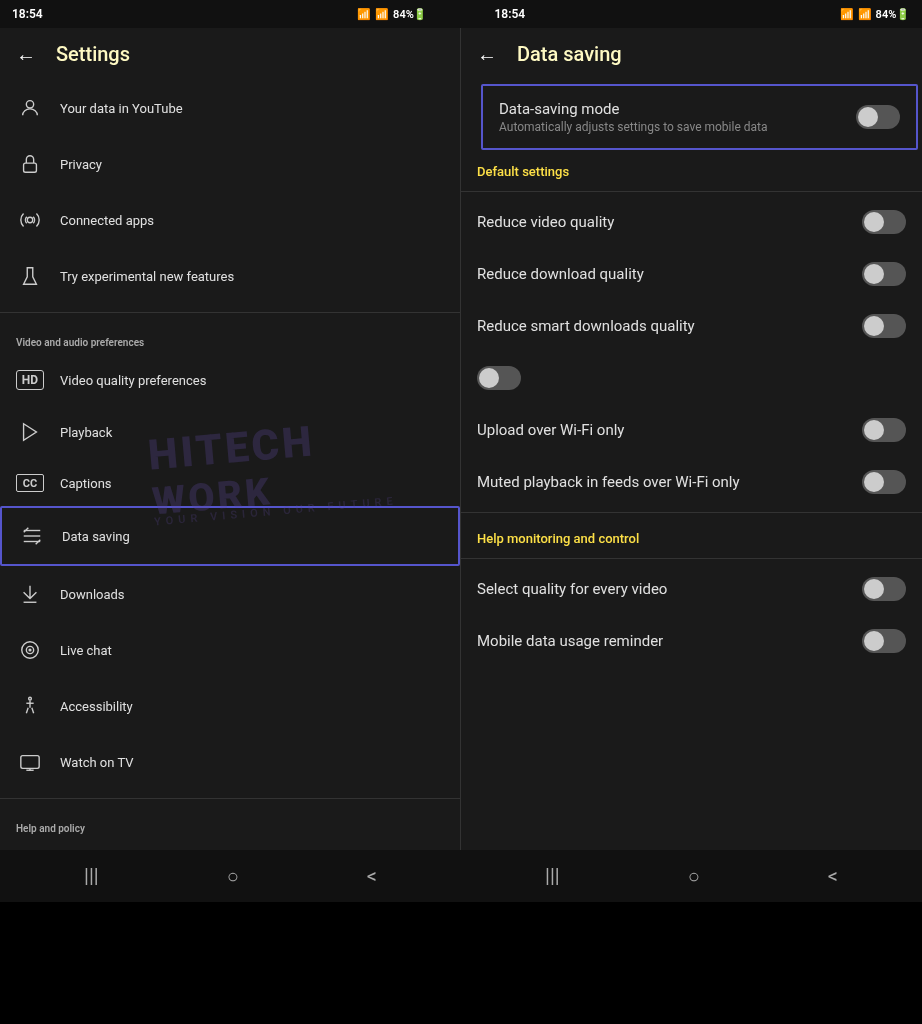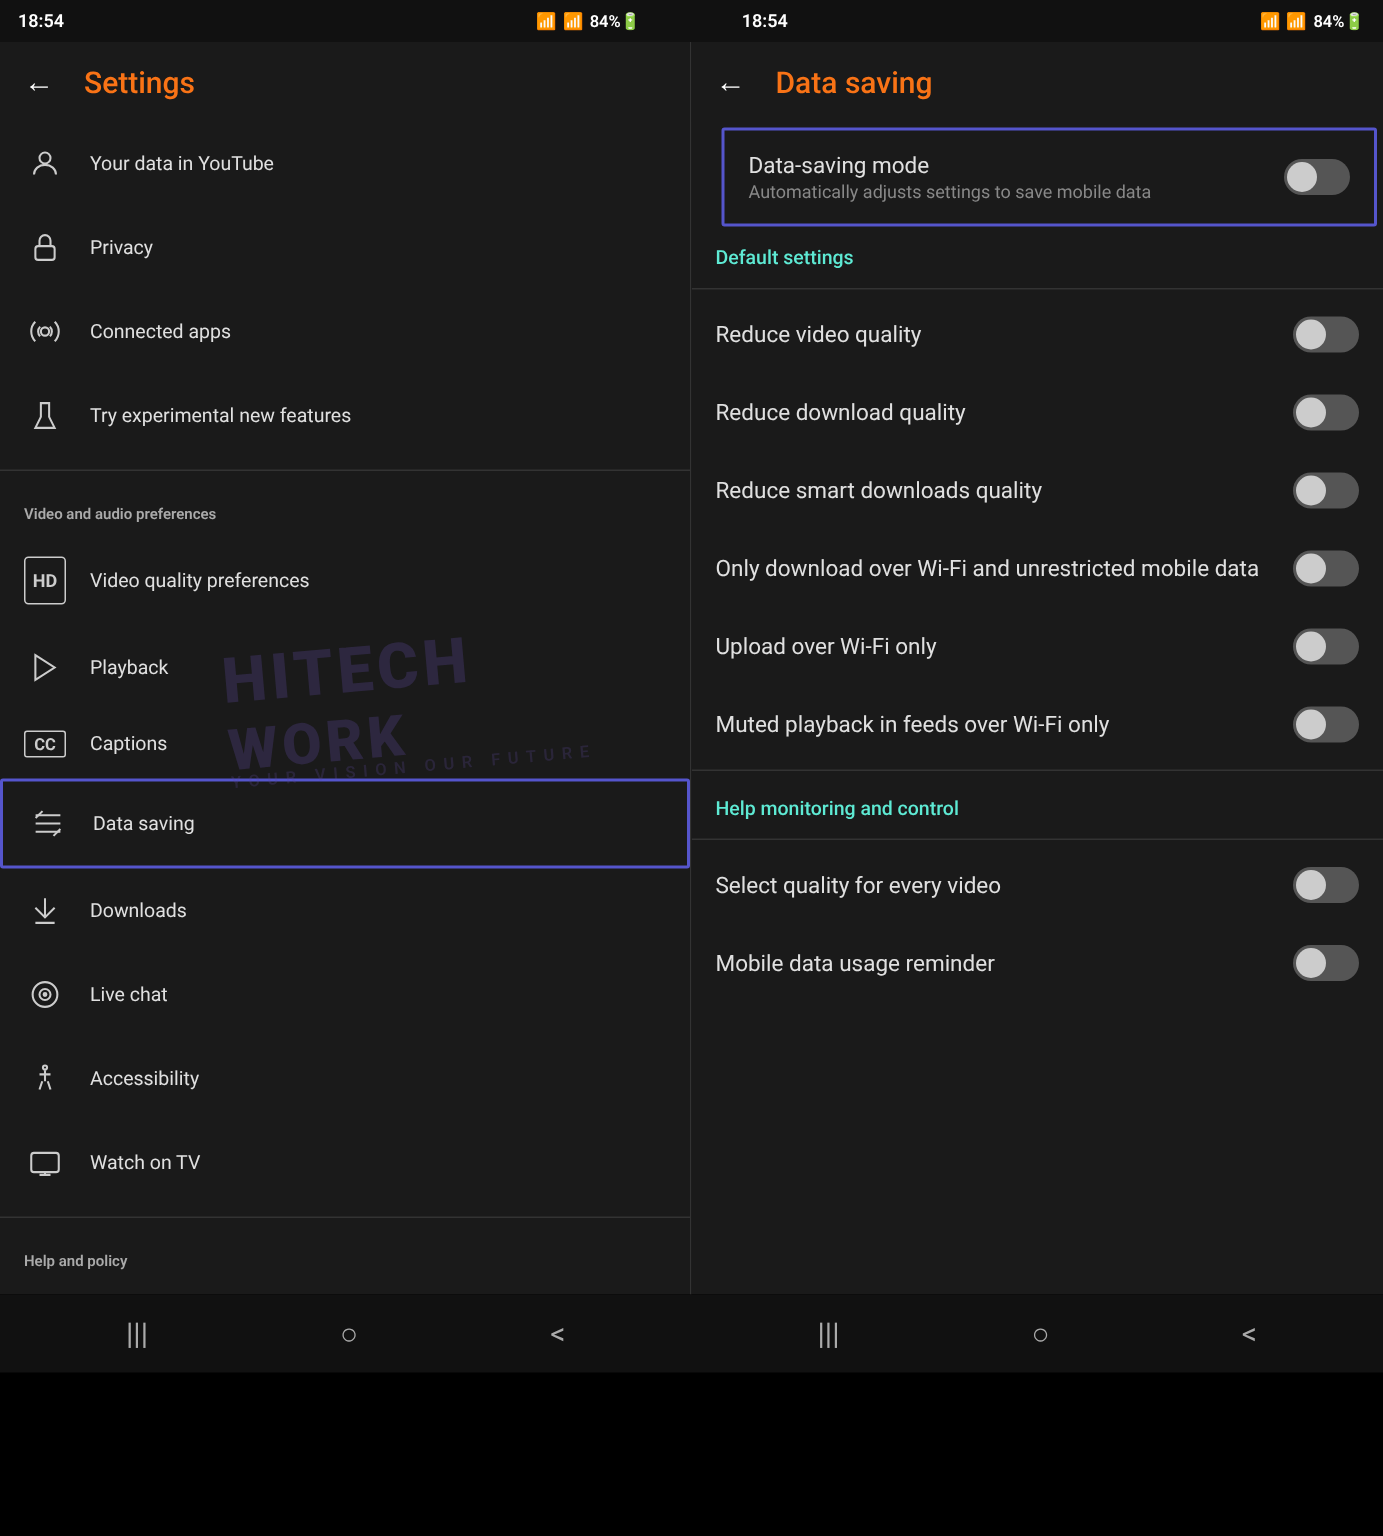--- a/index.html
+++ b/index.html
@@ -59,21 +59,21 @@
     .panel-header {
       display: flex;
       align-items: center;
       padding: 14px 16px;
       background: #1a1a1a;
       gap: 20px;
     }
     .panel-header-title {
       font-size: 20px;
       font-weight: 500;
-      color: #f97316;
+      color: #fef9c3;
     }
     .back-icon {
       font-size: 20px;
       color: #fff;
       cursor: pointer;
     }
 
     .settings-list {
       flex: 1;
       overflow-y: auto;
@@ -185,21 +185,21 @@
       left: 2px;
       transition: left 0.2s;
     }
     .toggle.off::after {
       left: 2px;
     }
 
     .data-section-label {
       padding: 14px 32px 8px 16px;
       font-size: 13px;
-      color: #5eead4;
+      color: #fde047;
       font-weight: 500;
     }
 
     .section-divider {
       height: 1px;
       background: #333;
       margin: 4px 0;
     }
 
     
@@ -319,21 +319,21 @@
               </svg>
           </div>
           <span class="settings-item-label">Try experimental new features</span>
         </div>
 
         <div class="divider"></div>
 
         <div class="section-header">Video and audio preferences</div>
 
         <div class="settings-item">
-          <div class="settings-item-icon" style="font-size:12px;font-weight:700;color:#ccc;border:1.5px solid #ccc;border-radius:3px;width:28px;height:32px;display:flex;align-items:center;justify-content:center;">HD</div>
+          <div class="settings-item-icon" style="font-size:12px;font-weight:700;color:#ccc;border:1.5px solid #ccc;border-radius:3px;width:28px;height:20px;display:flex;align-items:center;justify-content:center;">HD</div>
           <span class="settings-item-label">Video quality preferences</span>
         </div>
 
         <div class="settings-item">
           <div class="settings-item-icon">
             <svg width="22" height="22" viewBox="0 0 24 24" fill="none" stroke="#ccc" stroke-width="1.5">
                 <polygon points="5,3 19,12 5,21"></polygon>
               </svg>
           </div>
           <span class="settings-item-label">Playback</span>
@@ -442,23 +442,20 @@
         </div>
 
         <div class="data-saving-item">
           <div class="data-saving-item-text">
             <div class="data-saving-item-title">Reduce smart downloads quality</div>
           </div>
           <div class="toggle off"></div>
         </div>
 
         <div class="data-saving-item">
-          <div class="data-saving-item-text">
-            <div class="data-saving-item-title">Only download over Wi-Fi and unrestricted mobile data</div>
-          </div>
           <div class="toggle off"></div>
         </div>
 
         <div class="data-saving-item">
           <div class="data-saving-item-text">
             <div class="data-saving-item-title">Upload over Wi-Fi only</div>
           </div>
           <div class="toggle off"></div>
         </div>
 

